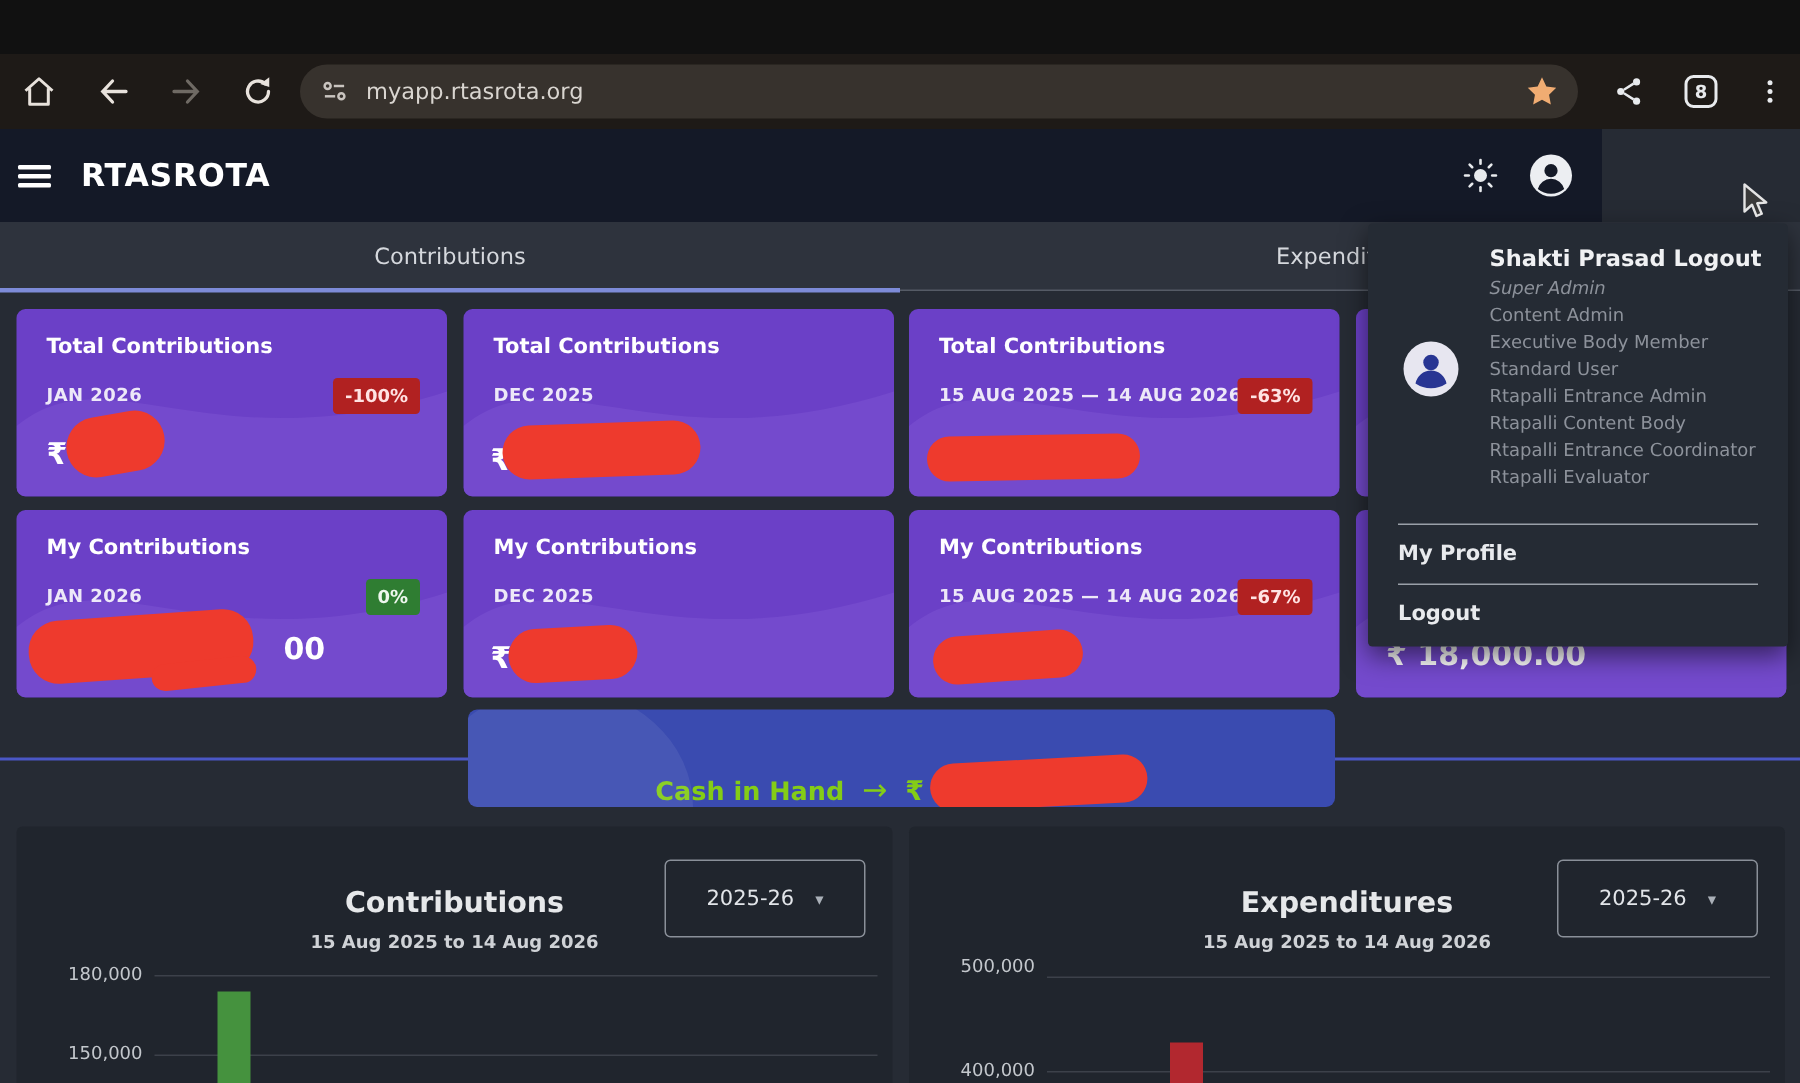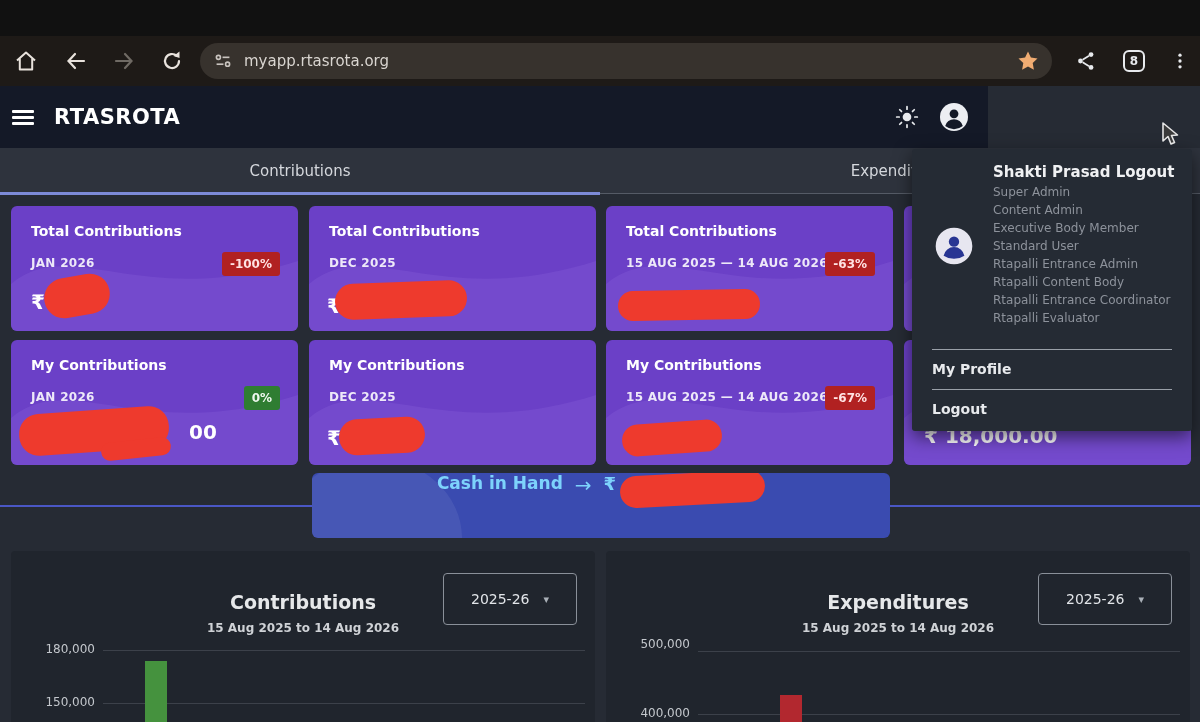--- a/index.html
+++ b/index.html
@@ -8,21 +8,21 @@
   #screen { position:relative; width:1200px; height:722px; overflow:hidden; background:#262b34;margin-top:36px; }
 
   
   .browser-bar { position:absolute; left:0; top:0; width:1200px; height:50px; background:#1e1a17; display:flex; align-items:center; }
   .bicon { width:40px; height:40px; display:flex; align-items:center; justify-content:center; flex:0 0 auto; }
   .url-pill { height:36px; width:852px; margin-left:8px; background:#37322d; border-radius:18px; display:flex; align-items:center; padding:0 12px; }
   .url-text { color:#d9d5d0; font-size:15px; margin-left:10px; flex:1; }
   .tab-counter { width:22px; height:22px; border:2px solid #e8eaed; border-radius:6px; color:#e8eaed; font-size:12px; font-weight:bold; display:flex; align-items:center; justify-content:center; }
 
   
-  .app-header { position:absolute; left:0; top:50px; width:988px; height:62px; background:#141927; display:flex; align-items:center; }
+  .app-header { position:absolute; left:0; top:50px; width:1068px; height:62px; background:#141927; display:flex; align-items:center; }
   .burger { width:22px; height:15px; margin-left:12px; display:flex; flex-direction:column; justify-content:space-between; }
   .burger span { display:block; height:3px; background:#fff; border-radius:1px; }
   .app-title { color:#fff; font-size:21px; font-weight:bold; letter-spacing:.5px; margin-left:20px; }
   .header-right { margin-left:auto; display:flex; align-items:center; gap:18px; margin-right:18px; }
 
   
   .tabbar { position:absolute; left:0; top:112px; width:1200px; height:46px; background:#2e333d; display:flex; border-bottom:1px solid #555b66; }
   .tab { width:600px; display:flex; align-items:center; justify-content:center; color:#d5d8dd; font-size:15px; position:relative; }
   .tab.active::after { content:""; position:absolute; left:0; right:0; bottom:-2px; height:3px; background:#7d8bd8; }
 
@@ -32,21 +32,21 @@
   .card .ct { position:absolute; left:20px; top:17px; font-size:14px; font-weight:bold; }
   .card .cp { position:absolute; left:20px; top:50px; font-size:12px; font-weight:600; letter-spacing:.3px; color:rgba(255,255,255,.88); }
   .badge { position:absolute; right:18px; top:46px; font-size:12px; font-weight:600; padding:5px 8px; border-radius:3px; }
   .badge.red { background:#b12121; color:#ffe3e3; }
   .badge.green { background:#2f7d32; color:#eef7ee; }
   .amt { position:absolute; font-size:20px; font-weight:bold; color:#fff; }
   .scribble { position:absolute; background:#ee3a2d; border-radius:20px; }
 
   
   .mid-line { position:absolute; left:0; top:469px; width:1200px; height:2px; background:#4a57c5; }
-  .cash-banner { position:absolute; left:312px; top:437px; width:578px; height:65px; background:#3a4bb0; border-radius:6px; overflow:hidden; display:flex; align-items:flex-start; justify-content:center; gap:12px; color:#7dd3fc; }
+  .cash-banner { position:absolute; left:312px; top:437px; width:578px; height:65px; background:#3a4bb0; border-radius:6px; overflow:hidden; display:flex; align-items:flex-end; justify-content:center; gap:12px; color:#84cc16; }
   .cash-banner::before { content:""; position:absolute; left:-30px; bottom:-80px; width:180px; height:160px; border-radius:50%; background:rgba(255,255,255,.07); }
   .cash-label { font-size:17px; font-weight:bold; }
   .cash-arrow { font-size:20px; }
   .cash-cur { font-size:18px; font-weight:bold; }
 
   
   .chart-panel { position:absolute; top:515px; width:584px; height:185px; background:#20252d; border-radius:4px; overflow:hidden; }
   .chart-title { position:absolute; top:40px; left:0; width:100%; text-align:center; color:#e6e8ea; font-size:19px; font-weight:bold; }
   .chart-sub { position:absolute; top:70px; left:0; width:100%; text-align:center; color:#cfd2d6; font-size:12px; font-weight:bold; }
   .year-select { position:absolute; top:22px; right:18px; width:134px; height:52px; border:1px solid #8a9099; border-radius:4px; display:flex; align-items:center; justify-content:center; gap:14px; color:#e2e5e9; font-size:14px; }
@@ -273,21 +273,21 @@
     <div class="ytick" style="left:6px; top:94px;">500,000</div>
     <div class="ytick" style="left:6px; top:163px;">400,000</div>
     <div class="bar" style="left:174px; top:144px; height:41px; background:#b2282f;"></div>
   </div>
 
   <div class="bottom-band"></div>
   <div class="h-scrollbar"></div>
 
   <div class="user-menu">
     <div class="um-name">Shakti Prasad Logout</div>
-    <div class="um-role" style="top:36px;">Super Admin</div>
+    <div class="um-role" style="top:36px;font-style:italic;">Super Admin</div>
     <div class="um-role" style="top:54px;">Content Admin</div>
     <div class="um-role" style="top:72px;">Executive Body Member</div>
     <div class="um-role" style="top:90px;">Standard User</div>
     <div class="um-role" style="top:108px;">Rtapalli Entrance Admin</div>
     <div class="um-role" style="top:126px;">Rtapalli Content Body</div>
     <div class="um-role" style="top:144px;text-align:center;">Rtapalli Entrance Coordinator</div>
     <div class="um-role" style="top:162px;">Rtapalli Evaluator</div>
     <svg class="um-avatar" width="40" height="40" viewBox="0 0 24 24">
       <circle cx="12" cy="12" r="11" fill="#e7e6f0"></circle>
       <circle cx="12" cy="9.4" r="3.1" fill="#283593"></circle>

